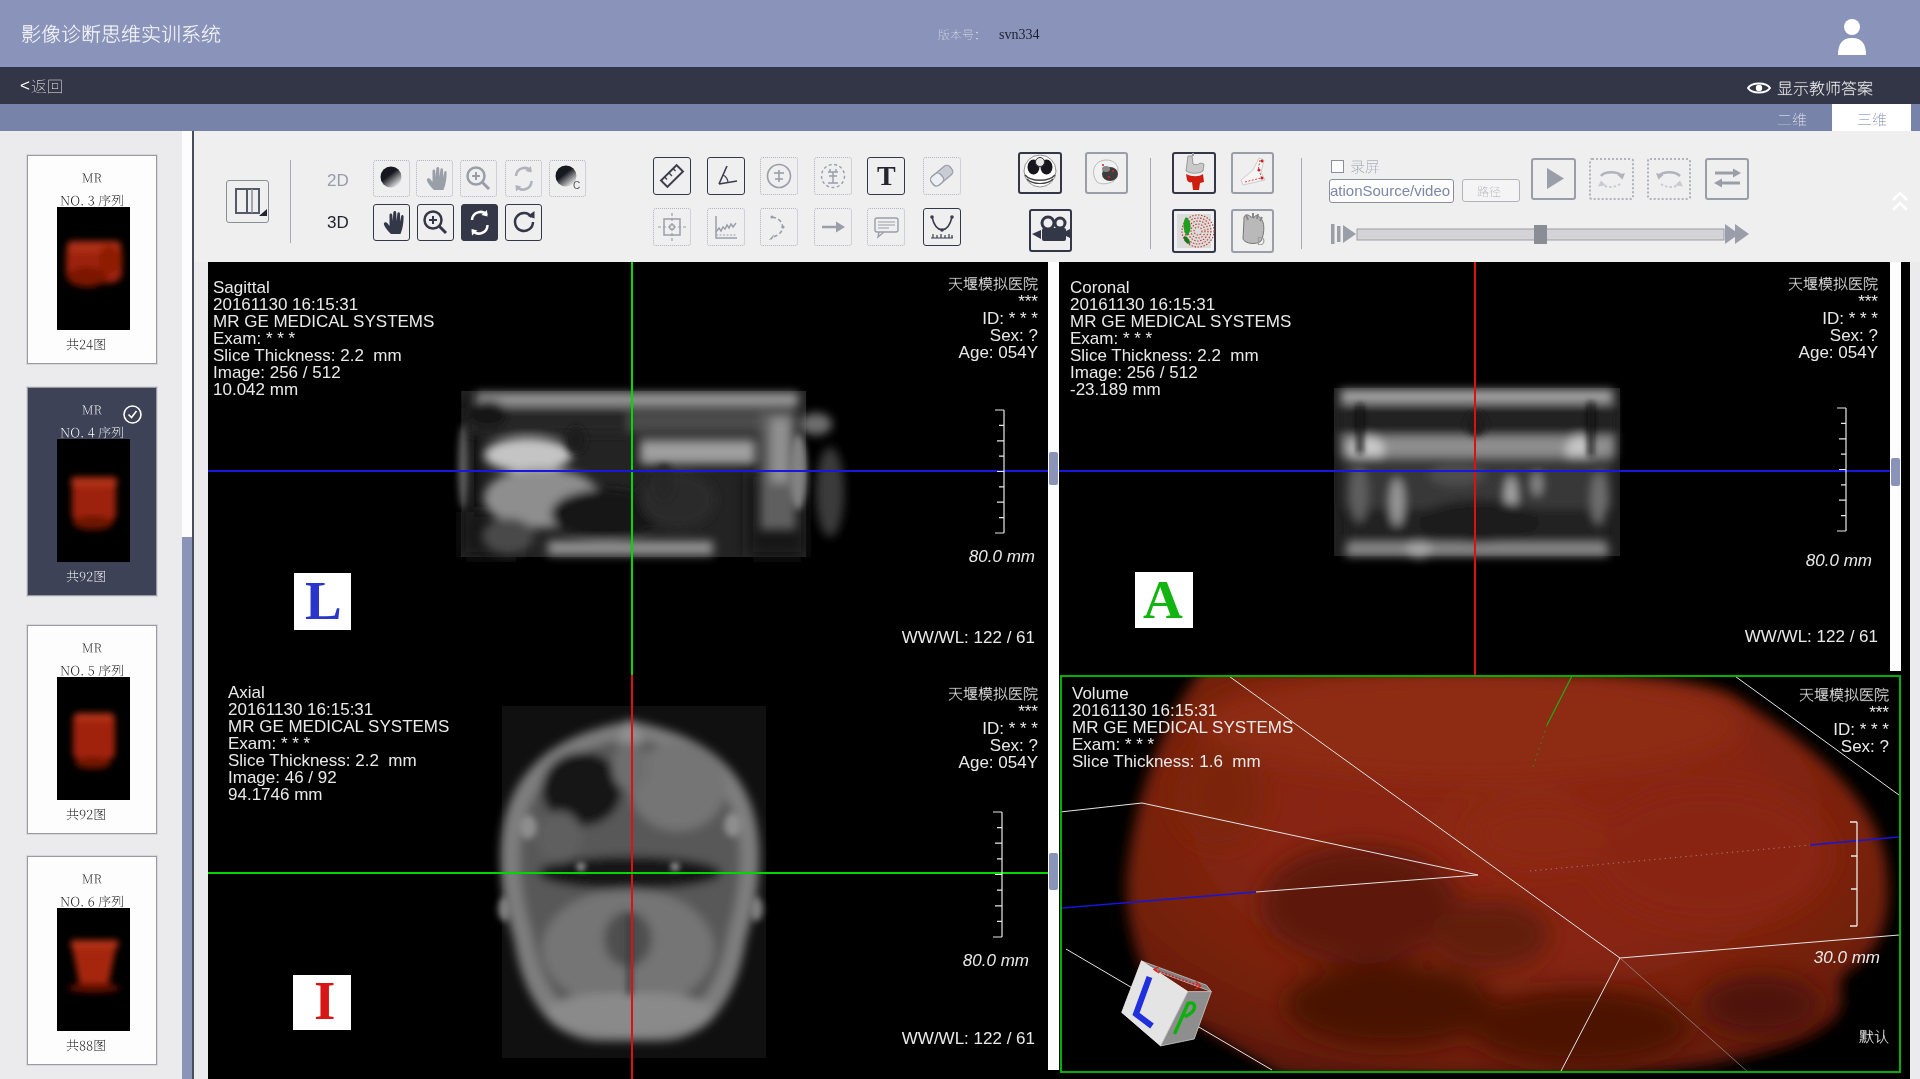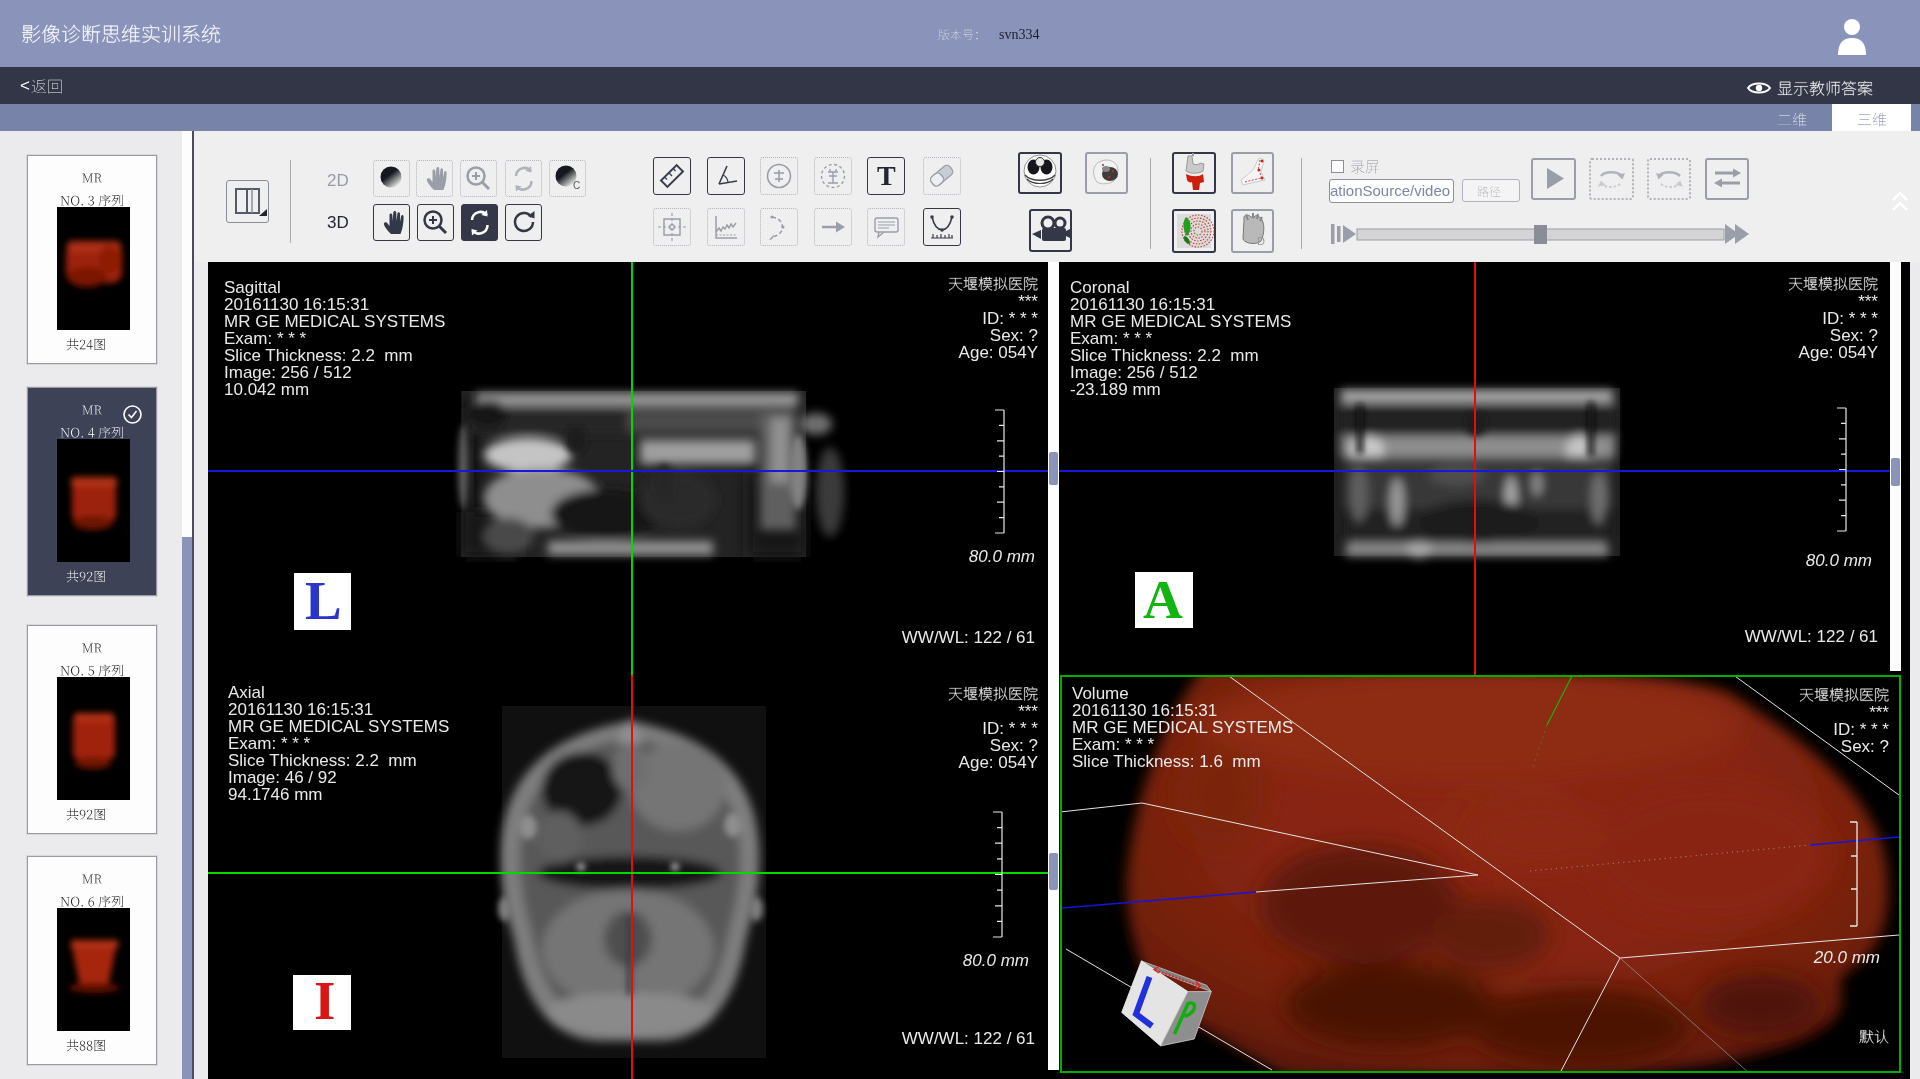--- a/index.html
+++ b/index.html
@@ -577,21 +577,21 @@
   </svg>
 <svg class="abs" style="left:994px;top:812px;overflow:visible" width="14" height="125" viewBox="0 0 14 125">
     <path d="M2,0 L2,125 M2,0.0 L11,0.0 M2,15.6 L7,15.6 M2,31.2 L9,31.2 M2,46.9 L7,46.9 M2,62.5 L9,62.5 M2,78.1 L7,78.1 M2,93.8 L9,93.8 M2,109.4 L7,109.4 M2,125.0 L11,125.0" stroke="#e8e8e8" stroke-width="1.2" fill="none" transform="translate(10,0) scale(-1,1)"></path>
   </svg>
 <div class="abs" style="left:294px;top:573px;width:57px;height:57px;background:#fff"></div>
 <div class="abs" style="left:305px;top:569px;font-size:55px;font-weight:bold;color:#2a35cc;font-family:'Liberation Serif',serif">L</div>
 <div class="abs" style="left:1135px;top:572px;width:58px;height:56px;background:#fff"></div>
 <div class="abs" style="left:1143px;top:568px;font-size:55px;font-weight:bold;color:#12b412;font-family:'Liberation Serif',serif">A</div>
 <div class="abs" style="left:293px;top:975px;width:58px;height:55px;background:#fff"></div>
 <div class="abs" style="left:314px;top:969px;font-size:55px;font-weight:bold;color:#d81616;font-family:'Liberation Serif',serif">I</div>
-<div class="qt" style="left:224px;top:279px">Sagittal
+<div class="qt" style="left:213px;top:279px">Sagittal
 20161130 16:15:31
 MR GE MEDICAL SYSTEMS
 Exam: * * *
 Slice Thickness: 2.2  mm
 Image: 256 / 512
 10.042 mm</div>
 <div class="qt" style="left:1070px;top:279px">Coronal
 20161130 16:15:31
 MR GE MEDICAL SYSTEMS
 Exam: * * *
@@ -633,18 +633,18 @@
 Age: 054Y</div>
 <svg class="abs" style="left:1799.0px;top:684.7px;overflow:visible" width="92" height="19.5" viewBox="0 -15.3 92 19.5">
     <path d="M7.8 -6.3Q8.6 -3.7 10.2 -1.9Q11.9 -0.0 14.3 0.7Q14.2 0.8 14.2 0.8Q14.1 0.9 14.1 1.0Q14.0 1.0 14.0 1.1Q12.4 0.5 11.1 -0.5Q9.8 -1.5 8.9 -3.0Q8.0 -4.4 7.4 -6.2ZM1.5 -11.1H13.4V-10.7H1.5ZM1.0 -6.4H14.1V-6.0H1.0ZM7.2 -11.0H7.6V-8.7Q7.6 -7.8 7.5 -6.7Q7.4 -5.7 7.1 -4.7Q6.8 -3.7 6.0 -2.7Q5.3 -1.6 4.1 -0.7Q2.9 0.2 1.1 1.1Q1.1 1.0 1.0 1.0Q1.0 0.9 0.9 0.8Q0.9 0.8 0.8 0.7Q2.6 -0.1 3.8 -1.0Q5.0 -1.9 5.6 -2.9Q6.3 -3.9 6.7 -4.9Q7.0 -5.8 7.1 -6.8Q7.2 -7.8 7.2 -8.7Z M21.5 -5.1H29.1V-4.6H21.5ZM23.1 -8.0V-6.8H27.7V-8.0ZM23.1 -9.7V-8.5H27.7V-9.7ZM22.6 -10.1H28.1V-6.4H22.6ZM27.3 -4.9 27.7 -4.8Q27.4 -3.7 26.7 -2.8Q25.9 -2.0 24.8 -1.5Q23.6 -0.9 21.9 -0.6Q21.9 -0.7 21.8 -0.8Q21.7 -1.0 21.6 -1.1Q23.3 -1.3 24.4 -1.8Q25.6 -2.3 26.3 -3.1Q27.0 -3.8 27.3 -4.9ZM22.8 -3.2 23.1 -3.5Q24.1 -3.2 25.1 -2.8Q26.1 -2.4 27.0 -1.9Q27.9 -1.5 28.5 -1.1L28.2 -0.8Q27.6 -1.1 26.7 -1.6Q25.8 -2.0 24.8 -2.4Q23.8 -2.9 22.8 -3.2ZM28.9 -11.7V-11.3H21.0V-0.2H29.2V0.3H20.6V-11.7ZM22.8 -3.2Q23.1 -3.6 23.5 -4.1Q23.8 -4.6 24.1 -5.2Q24.4 -5.7 24.6 -6.3L25.0 -6.2Q24.7 -5.4 24.2 -4.5Q23.7 -3.7 23.2 -3.1ZM15.8 -8.7H20.1V-8.3H15.8ZM17.7 -12.3H18.2V-2.8H17.7ZM15.6 -2.0Q16.2 -2.3 16.9 -2.6Q17.7 -2.9 18.5 -3.2Q19.3 -3.6 20.1 -3.9L20.2 -3.5Q19.0 -3.0 17.9 -2.5Q16.7 -2.0 15.8 -1.6Z M35.2 -11.0H44.1V-10.6H35.2ZM34.9 -2.9H44.0V-2.5H34.9ZM37.9 -12.4H38.3V-9.2H37.9ZM41.2 -12.4H41.6V-9.2H41.2ZM36.5 -6.5V-5.0H42.8V-6.5ZM36.5 -8.4V-6.9H42.8V-8.4ZM36.0 -8.8H43.2V-4.5H36.0ZM39.3 -4.6H39.7Q39.6 -3.5 39.3 -2.6Q39.0 -1.7 38.5 -1.0Q38.0 -0.3 37.1 0.2Q36.2 0.7 34.9 1.1Q34.8 1.0 34.8 0.9Q34.7 0.8 34.6 0.7Q35.9 0.4 36.7 -0.1Q37.6 -0.6 38.1 -1.2Q38.6 -1.9 38.9 -2.7Q39.2 -3.6 39.3 -4.6ZM39.8 -2.8Q40.4 -1.4 41.5 -0.5Q42.7 0.3 44.3 0.7Q44.2 0.7 44.2 0.8Q44.1 0.9 44.1 0.9Q44.0 1.0 44.0 1.1Q42.4 0.6 41.2 -0.3Q40.0 -1.2 39.4 -2.7ZM30.9 -9.5H35.2V-9.0H30.9ZM33.0 -12.5H33.4V1.0H33.0ZM33.0 -9.3 33.4 -9.3Q33.2 -8.4 33.0 -7.4Q32.7 -6.4 32.4 -5.5Q32.1 -4.6 31.7 -3.8Q31.4 -2.9 31.0 -2.4Q31.0 -2.4 30.9 -2.5Q30.9 -2.6 30.8 -2.6Q30.7 -2.7 30.7 -2.7Q31.0 -3.3 31.4 -4.0Q31.7 -4.8 32.0 -5.7Q32.3 -6.6 32.6 -7.5Q32.8 -8.5 33.0 -9.3ZM33.4 -8.4Q33.5 -8.2 33.8 -7.7Q34.0 -7.3 34.3 -6.8Q34.6 -6.3 34.8 -5.8Q35.1 -5.4 35.2 -5.2L34.8 -4.8Q34.7 -5.1 34.5 -5.5Q34.3 -6.0 34.0 -6.5Q33.7 -7.1 33.5 -7.5Q33.2 -7.9 33.1 -8.1Z M45.5 -4.1Q46.4 -4.4 47.6 -4.8Q48.8 -5.2 50.0 -5.7L50.1 -5.2Q48.9 -4.8 47.8 -4.4Q46.6 -4.0 45.7 -3.7ZM45.7 -9.3H50.0V-8.8H45.7ZM47.9 -12.4H48.3V0.3Q48.3 0.6 48.2 0.8Q48.1 0.9 47.9 1.0Q47.7 1.0 47.3 1.0Q46.9 1.1 46.2 1.1Q46.2 1.0 46.1 0.9Q46.1 0.7 46.0 0.6Q46.6 0.6 47.0 0.6Q47.5 0.6 47.6 0.6Q47.7 0.6 47.8 0.6Q47.9 0.5 47.9 0.3ZM56.5 -4.8 56.9 -5.0Q57.4 -4.1 57.9 -3.2Q58.4 -2.2 58.8 -1.3Q59.1 -0.4 59.4 0.2L58.9 0.5Q58.7 -0.2 58.3 -1.1Q57.9 -2.0 57.5 -3.0Q57.0 -4.0 56.5 -4.8ZM52.7 -10.9 53.0 -11.1Q53.5 -10.3 53.9 -9.5Q54.3 -8.7 54.7 -7.9Q55.0 -7.1 55.1 -6.5L54.8 -6.3Q54.6 -6.9 54.3 -7.7Q54.0 -8.5 53.5 -9.3Q53.1 -10.2 52.7 -10.9ZM57.3 -12.0 57.7 -12.0Q57.6 -9.6 57.4 -7.7Q57.2 -5.7 56.7 -4.1Q56.2 -2.5 55.4 -1.3Q54.6 -0.0 53.2 1.0Q53.2 0.9 53.1 0.8Q53.1 0.8 53.0 0.7Q52.9 0.6 52.9 0.6Q54.2 -0.3 55.0 -1.5Q55.8 -2.7 56.3 -4.3Q56.7 -5.8 56.9 -7.8Q57.2 -9.7 57.3 -12.0ZM50.9 -0.7 50.9 -1.2 51.2 -1.6 54.7 -4.1Q54.8 -4.0 54.8 -3.9Q54.8 -3.7 54.8 -3.7Q53.5 -2.8 52.8 -2.2Q52.1 -1.7 51.7 -1.4Q51.3 -1.1 51.2 -1.0Q51.0 -0.9 50.9 -0.7ZM50.9 -0.8Q50.9 -0.8 50.8 -0.9Q50.7 -0.9 50.7 -1.0Q50.6 -1.1 50.6 -1.1Q50.7 -1.2 50.9 -1.4Q51.0 -1.5 51.2 -1.8Q51.3 -2.0 51.3 -2.4V-11.9H51.8V-1.7Q51.8 -1.7 51.7 -1.6Q51.6 -1.5 51.4 -1.4Q51.3 -1.3 51.2 -1.2Q51.1 -1.0 51.0 -0.9Q50.9 -0.8 50.9 -0.8Z M65.0 -8.9H72.9V-8.4H65.0ZM63.1 -5.6H73.6V-5.1H63.1ZM68.0 -8.7H68.5V-6.3Q68.5 -5.6 68.3 -4.8Q68.2 -4.1 67.7 -3.3Q67.2 -2.5 66.3 -1.8Q65.3 -1.1 63.6 -0.5Q63.5 -0.6 63.4 -0.7Q63.4 -0.8 63.3 -0.9Q65.0 -1.4 65.9 -2.1Q66.9 -2.8 67.3 -3.5Q67.8 -4.2 67.9 -4.9Q68.0 -5.7 68.0 -6.3ZM65.8 -10.5 66.2 -10.4Q65.8 -9.3 65.1 -8.4Q64.4 -7.4 63.6 -6.8Q63.6 -6.8 63.5 -6.9Q63.5 -6.9 63.4 -7.0Q63.3 -7.0 63.2 -7.1Q64.0 -7.7 64.7 -8.6Q65.4 -9.5 65.8 -10.5ZM68.4 -4.4 68.8 -4.6Q69.5 -4.0 70.3 -3.3Q71.1 -2.6 71.8 -1.9Q72.4 -1.3 72.9 -0.7L72.5 -0.4Q72.0 -0.9 71.4 -1.6Q70.7 -2.3 69.9 -3.1Q69.1 -3.8 68.4 -4.4ZM73.8 -11.5V-11.1H62.1V-0.1H74.2V0.4H61.6V-11.5Z M82.0 -7.9H87.9V-7.5H82.0ZM80.8 -5.2H89.2V-4.7H80.8ZM80.7 -10.5H89.1V-8.1H88.7V-10.0H81.2V-8.1H80.7ZM83.2 -5.0H83.7Q83.6 -3.8 83.4 -2.9Q83.2 -1.9 82.7 -1.2Q82.3 -0.4 81.6 0.1Q80.9 0.7 79.8 1.0Q79.8 0.9 79.7 0.8Q79.6 0.8 79.5 0.7Q80.6 0.3 81.3 -0.2Q81.9 -0.7 82.3 -1.4Q82.8 -2.1 82.9 -3.0Q83.1 -3.9 83.2 -5.0ZM85.8 -5.0H86.2V0.1Q86.2 0.3 86.3 0.4Q86.4 0.4 86.8 0.4Q86.9 0.4 87.2 0.4Q87.5 0.4 87.9 0.4Q88.2 0.4 88.4 0.4Q88.6 0.4 88.7 0.3Q88.8 0.2 88.8 -0.3Q88.9 -0.7 88.9 -1.6Q89.0 -1.5 89.1 -1.5Q89.1 -1.5 89.2 -1.4Q89.3 -1.4 89.4 -1.4Q89.3 -0.5 89.3 0.0Q89.2 0.5 89.0 0.7Q88.8 0.9 88.4 0.9Q88.4 0.9 88.1 0.9Q87.9 0.9 87.6 0.9Q87.3 0.9 87.1 0.9Q86.8 0.9 86.8 0.9Q86.4 0.9 86.2 0.8Q86.0 0.8 85.9 0.6Q85.8 0.4 85.8 0.1ZM83.9 -12.4 84.2 -12.5Q84.5 -12.1 84.8 -11.6Q85.1 -11.2 85.3 -10.8L84.9 -10.6Q84.8 -11.0 84.5 -11.5Q84.2 -12.0 83.9 -12.4ZM76.3 -11.8H79.9V-11.4H76.8V1.1H76.3ZM79.8 -11.8H79.8L79.9 -11.8L80.2 -11.6Q79.9 -10.7 79.4 -9.7Q79.0 -8.7 78.5 -7.8Q79.5 -6.8 79.8 -5.9Q80.1 -5.1 80.1 -4.3Q80.1 -3.9 80.0 -3.4Q79.9 -3.0 79.6 -2.8Q79.5 -2.7 79.3 -2.7Q79.1 -2.6 78.9 -2.6Q78.7 -2.6 78.4 -2.6Q78.1 -2.6 77.9 -2.6Q77.8 -2.7 77.8 -2.8Q77.8 -2.9 77.7 -3.0Q78.0 -3.0 78.3 -3.0Q78.6 -3.0 78.8 -3.0Q79.1 -3.0 79.3 -3.2Q79.5 -3.3 79.6 -3.7Q79.7 -4.0 79.7 -4.3Q79.7 -5.1 79.3 -5.9Q79.0 -6.7 78.0 -7.7Q78.3 -8.2 78.5 -8.8Q78.8 -9.3 79.0 -9.8Q79.2 -10.3 79.4 -10.8Q79.6 -11.3 79.8 -11.7Z" fill="#f2f2f2" stroke="#f2f2f2" stroke-width="0.35"></path>
   </svg>
 <div class="qt qtr" style="right:31px;top:704px">***
 ID: * * *
 Sex: ?</div>
 <div class="qt qtr itl" style="right:885px;top:548px">80.0 mm</div>
 <div class="qt qtr itl" style="right:48px;top:552px">80.0 mm</div>
 <div class="qt qtr itl" style="right:891px;top:952px">80.0 mm</div>
-<div class="qt qtr itl" style="right:40px;top:949px">20.0 mm</div>
+<div class="qt qtr itl" style="right:40px;top:949px">30.0 mm</div>
 <div class="qt qtr" style="right:885px;top:629px">WW/WL: 122 / 61</div>
 <div class="qt qtr" style="right:42px;top:628px">WW/WL: 122 / 61</div>
 <div class="qt qtr" style="right:885px;top:1030px">WW/WL: 122 / 61</div>
 <svg class="abs" style="left:1859.0px;top:1026.7px;overflow:visible" width="32" height="19.5" viewBox="0 -15.3 32 19.5">
     <path d="M7.7 -8.0H14.2V-7.5H7.7ZM11.5 -11.3 11.8 -11.5Q12.1 -11.2 12.5 -10.7Q12.8 -10.3 13.1 -9.9Q13.4 -9.5 13.6 -9.2L13.2 -8.9Q13.0 -9.2 12.8 -9.7Q12.5 -10.1 12.1 -10.5Q11.8 -10.9 11.5 -11.3ZM1.9 -11.5V-7.4H6.7V-11.5ZM1.5 -11.9H7.1V-7.0H1.5ZM2.4 -10.6 2.8 -10.7Q3.0 -10.1 3.2 -9.4Q3.3 -8.7 3.4 -8.2L2.9 -8.2Q2.9 -8.7 2.8 -9.3Q2.7 -10.0 2.4 -10.6ZM3.1 -1.9 3.5 -1.9Q3.6 -1.3 3.7 -0.6Q3.7 0.1 3.7 0.7L3.3 0.7Q3.3 0.2 3.3 -0.5Q3.2 -1.3 3.1 -1.9ZM4.6 -1.9 5.0 -2.0Q5.2 -1.4 5.4 -0.7Q5.5 0.0 5.6 0.5L5.2 0.6Q5.1 0.1 5.0 -0.6Q4.8 -1.3 4.6 -1.9ZM6.2 -2.0 6.6 -2.0Q6.8 -1.6 7.0 -1.0Q7.2 -0.5 7.3 -0.1L6.9 0.0Q6.8 -0.4 6.6 -0.9Q6.5 -1.5 6.2 -2.0ZM1.8 -2.3 2.2 -2.1Q1.9 -1.5 1.6 -0.7Q1.2 0.0 0.8 0.6L0.4 0.4Q0.7 0.0 1.0 -0.4Q1.2 -0.9 1.4 -1.4Q1.6 -1.9 1.8 -2.3ZM5.7 -10.7 6.2 -10.5Q6.0 -9.9 5.8 -9.1Q5.6 -8.4 5.4 -7.9L5.0 -8.1Q5.1 -8.4 5.3 -8.9Q5.4 -9.3 5.5 -9.8Q5.7 -10.3 5.7 -10.7ZM0.9 -3.2Q1.7 -3.3 2.8 -3.4Q3.8 -3.4 5.0 -3.5Q6.2 -3.6 7.4 -3.7V-3.3Q5.6 -3.1 3.9 -3.0Q2.2 -2.9 1.0 -2.8ZM1.2 -5.5H7.2V-5.1H1.2ZM4.2 -11.6H4.6V-7.1V-3.3H4.2V-7.1ZM10.8 -7.9Q11.1 -6.0 11.6 -4.3Q12.1 -2.6 12.8 -1.3Q13.6 -0.0 14.6 0.7Q14.6 0.8 14.5 0.8Q14.4 0.9 14.4 1.0Q14.3 1.0 14.3 1.1Q13.2 0.3 12.5 -1.1Q11.7 -2.4 11.2 -4.1Q10.7 -5.8 10.4 -7.8ZM10.4 -12.4H10.9V-9.5Q10.9 -8.3 10.8 -6.9Q10.7 -5.6 10.4 -4.2Q10.1 -2.9 9.4 -1.5Q8.8 -0.2 7.7 1.0Q7.7 1.0 7.6 0.9Q7.4 0.8 7.3 0.8Q8.4 -0.4 9.0 -1.7Q9.6 -3.1 10.0 -4.4Q10.3 -5.7 10.3 -7.0Q10.4 -8.3 10.4 -9.5Z M24.6 -12.5H25.1Q25.1 -10.9 25.0 -9.3Q25.0 -7.6 24.8 -6.1Q24.6 -4.6 24.2 -3.3Q23.8 -1.9 23.1 -0.8Q22.3 0.3 21.2 1.1Q21.1 1.0 21.0 1.0Q20.9 0.9 20.8 0.9Q21.9 0.1 22.7 -1.0Q23.4 -2.1 23.8 -3.4Q24.2 -4.8 24.4 -6.2Q24.5 -7.7 24.6 -9.3Q24.6 -10.9 24.6 -12.5ZM24.9 -7.6Q25.0 -7.2 25.2 -6.5Q25.3 -5.7 25.6 -4.7Q25.9 -3.7 26.4 -2.7Q26.9 -1.7 27.6 -0.8Q28.4 0.1 29.3 0.7Q29.3 0.8 29.2 0.9Q29.1 0.9 29.0 1.0Q28.0 0.4 27.3 -0.5Q26.5 -1.4 26.1 -2.5Q25.6 -3.6 25.3 -4.6Q25.0 -5.6 24.8 -6.4Q24.6 -7.2 24.5 -7.6ZM17.5 -11.8 17.8 -12.1Q18.2 -11.8 18.6 -11.4Q19.0 -11.0 19.4 -10.6Q19.7 -10.3 19.9 -10.0L19.6 -9.7Q19.4 -9.9 19.0 -10.3Q18.7 -10.7 18.3 -11.1Q17.9 -11.5 17.5 -11.8ZM18.2 0.1 18.2 -0.3 18.4 -0.7 21.4 -2.6Q21.5 -2.5 21.5 -2.5Q21.6 -2.4 21.6 -2.3Q20.5 -1.5 19.8 -1.1Q19.2 -0.7 18.9 -0.4Q18.5 -0.2 18.4 -0.1Q18.3 0.0 18.2 0.1ZM15.8 -7.7H18.8V-7.2H15.8ZM18.2 0.1Q18.2 0.1 18.1 -0.0Q18.1 -0.1 18.0 -0.1Q17.9 -0.2 17.9 -0.3Q18.1 -0.4 18.3 -0.7Q18.6 -1.0 18.6 -1.5V-7.7H19.1V-0.8Q19.1 -0.8 19.0 -0.7Q18.9 -0.7 18.8 -0.5Q18.6 -0.4 18.5 -0.3Q18.4 -0.2 18.3 -0.1Q18.2 0.0 18.2 0.1Z" fill="#f2f2f2" stroke="#f2f2f2" stroke-width="0.35"></path>
   </svg>
 </body></html>

